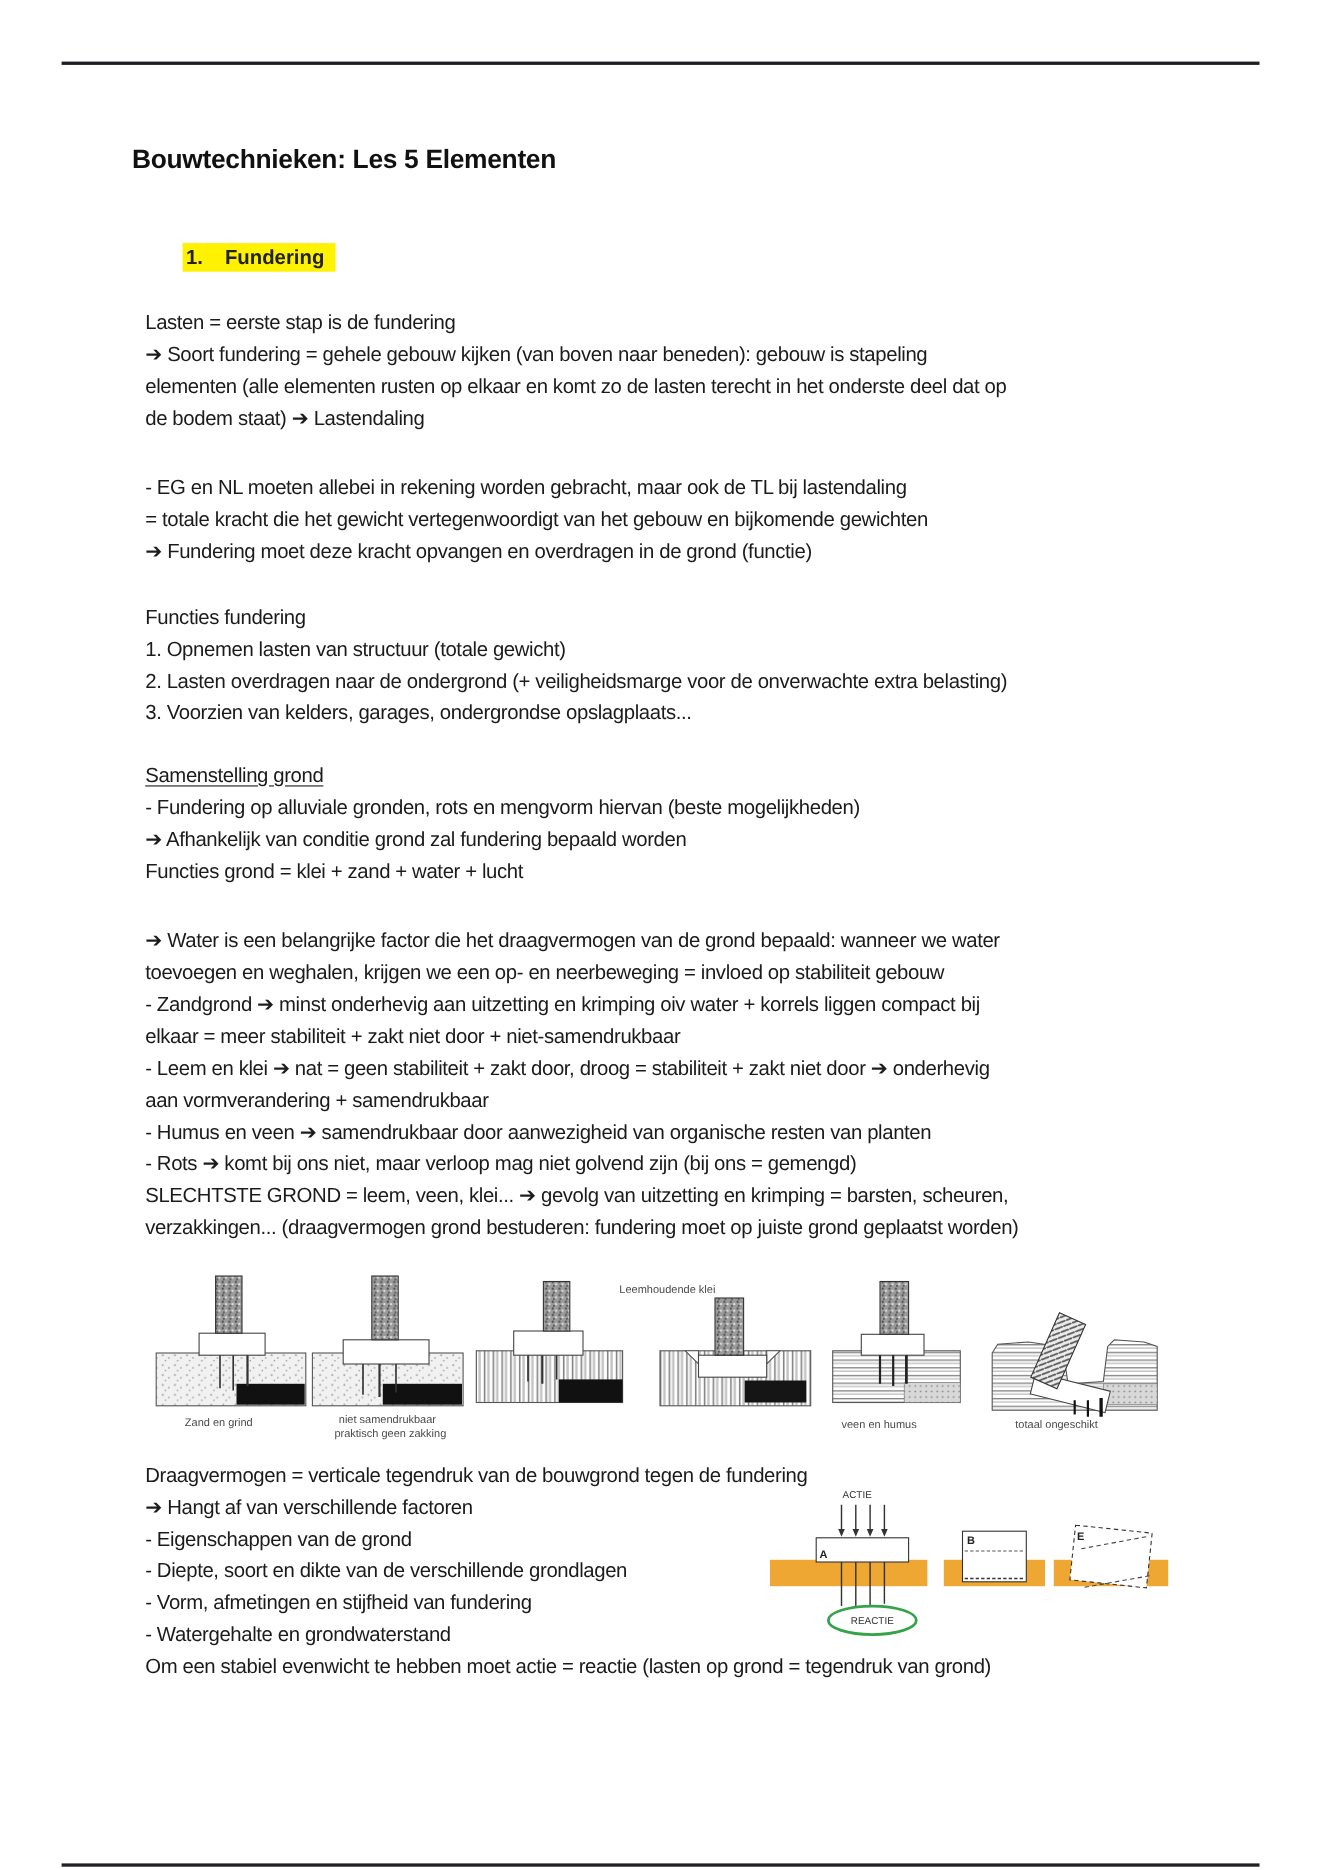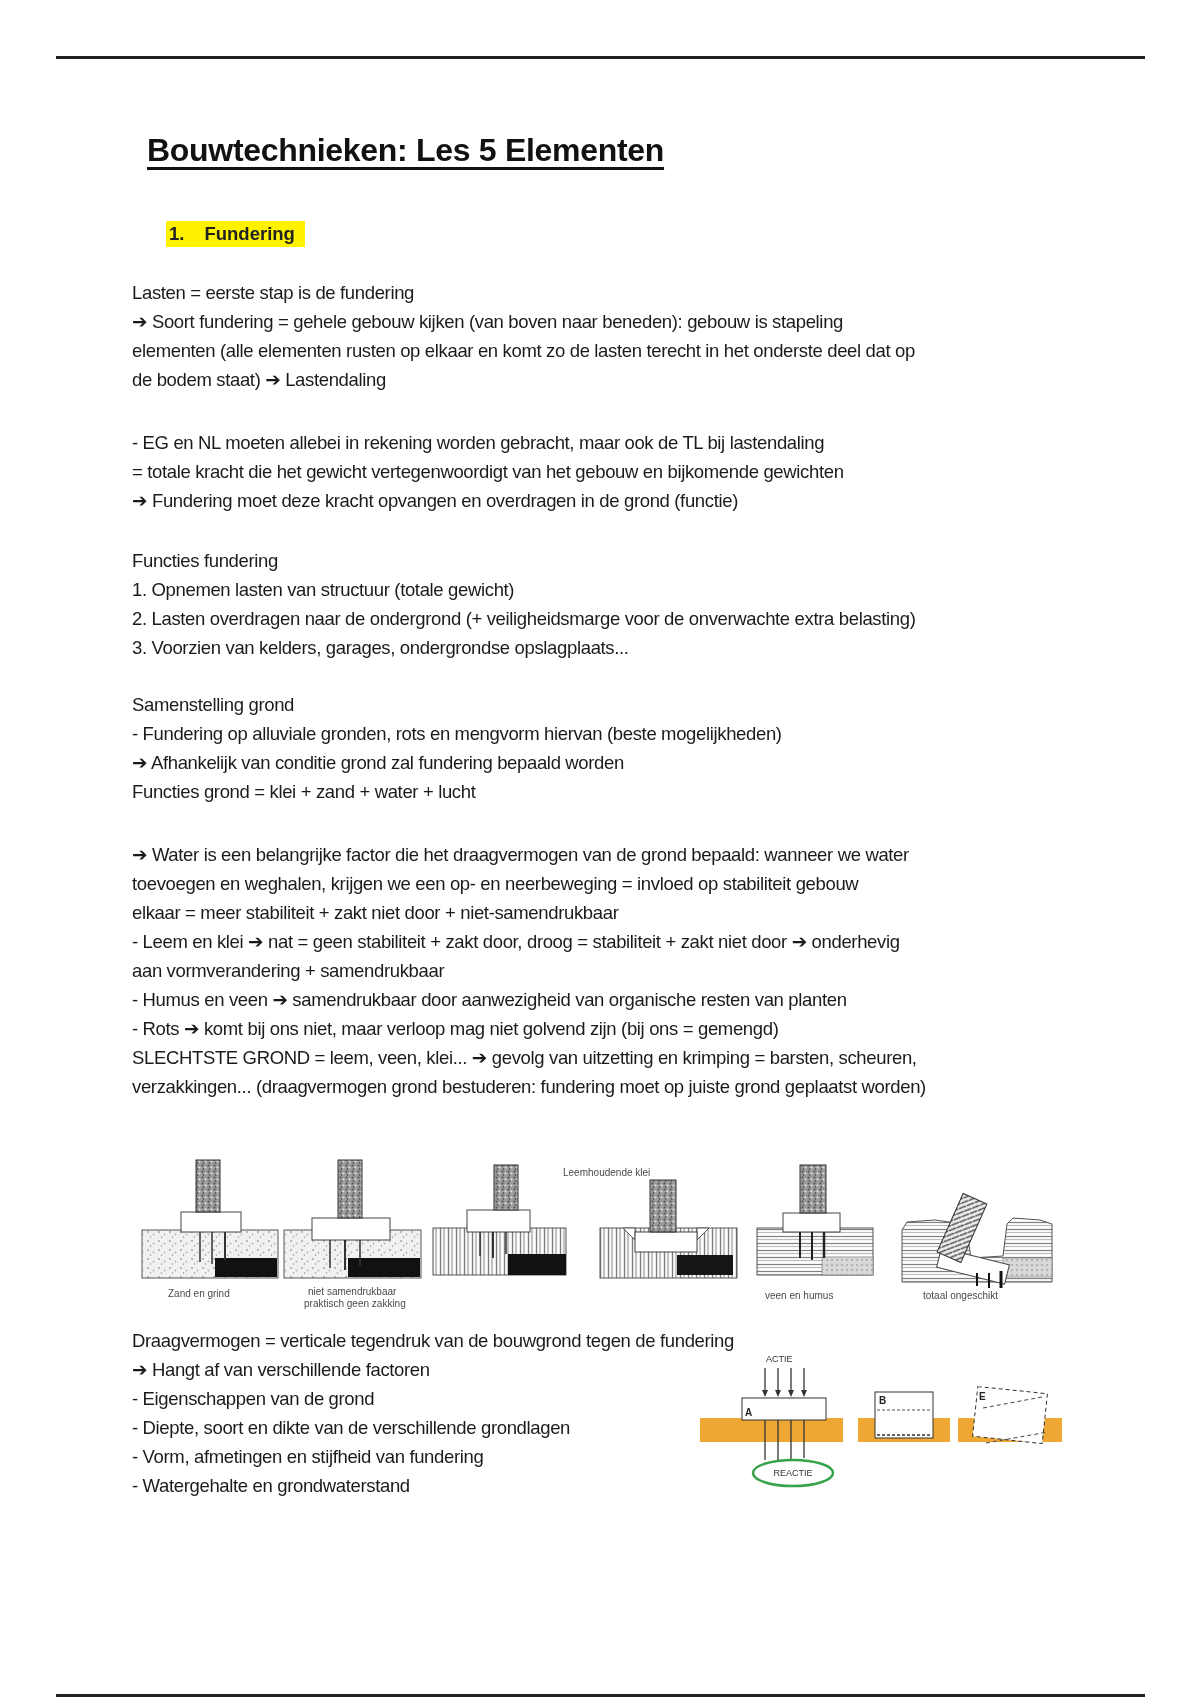--- a/index.html
+++ b/index.html
@@ -4,30 +4,30 @@
 <style>
   html,body{margin:0;padding:0;}
   body{
     position:relative;width:1200px;height:1700px;background:#ffffff;
     font-family:"Liberation Sans","DejaVu Sans",sans-serif;color:#1b1b1b;overflow:hidden;
   }
   .rule{position:absolute;left:56px;width:1089px;height:3px;background:#202024;}
   #rule-top{top:56px;}
   #rule-bottom{top:1694px;}
   .title{
-    position:absolute;left:147px;top:132px;margin:0;
-    font-size:32px;font-weight:700;text-decoration:underline;text-underline-offset:6px;
+    position:absolute;left:120px;top:132px;margin:0;
+    font-size:24px;font-weight:700;text-underline-offset:6px;
     letter-spacing:-0.3px;color:#111;
   }
   .section{position:absolute;left:166px;top:203px;font-size:18.5px;font-weight:600;color:#222;margin-top:20px;}
   .hl{background:#FFF200;padding:2px 10px 3px 3px;}
   .tabgap{display:inline-block;width:20px;}
   .para{position:absolute;left:132px;}
   .tline{font-size:18.5px;line-height:29px;letter-spacing:-0.35px;white-space:pre;}
-  .uline{text-underline-offset:3px;}
+  .uline{text-decoration:underline;text-underline-offset:3px;}
   .cap{position:absolute;font-size:10px;color:#4a4a4a;white-space:pre;}
   svg .figtext{font-size:9px;fill:#333;}
   svg .blocklabel{font-size:10px;font-weight:700;fill:#222;}
 </style>
 </head>
 <body>
 
 <div id="rule-top" class="rule"></div>
 
 <h1 class="title">Bouwtechnieken: Les 5 Elementen</h1>
@@ -59,20 +59,21 @@
 <div class="para" style="top:690px">
   <div class="tline uline">Samenstelling grond</div>
   <div class="tline">- Fundering op alluviale gronden, rots en mengvorm hiervan (beste mogelijkheden)</div>
   <div class="tline">➔ Afhankelijk van conditie grond zal fundering bepaald worden</div>
   <div class="tline">Functies grond = klei + zand + water + lucht</div>
 </div>
 
 <div class="para" style="top:840px">
   <div class="tline">➔ Water is een belangrijke factor die het draagvermogen van de grond bepaald: wanneer we water</div>
   <div class="tline">toevoegen en weghalen, krijgen we een op- en neerbeweging = invloed op stabiliteit gebouw</div>
+  <div class="tline">- Zandgrond ➔ minst onderhevig aan uitzetting en krimping oiv water + korrels liggen compact bij</div>
   <div class="tline">elkaar = meer stabiliteit + zakt niet door + niet-samendrukbaar</div>
   <div class="tline">- Leem en klei ➔ nat = geen stabiliteit + zakt door, droog = stabiliteit + zakt niet door ➔ onderhevig</div>
   <div class="tline">aan vormverandering + samendrukbaar</div>
   <div class="tline">- Humus en veen ➔ samendrukbaar door aanwezigheid van organische resten van planten</div>
   <div class="tline">- Rots ➔ komt bij ons niet, maar verloop mag niet golvend zijn (bij ons = gemengd)</div>
   <div class="tline">SLECHTSTE GROND = leem, veen, klei... ➔ gevolg van uitzetting en krimping = barsten, scheuren,</div>
   <div class="tline">verzakkingen... (draagvermogen grond bestuderen: fundering moet op juiste grond geplaatst worden)</div>
 </div>
 
 <svg style="position:absolute;left:135px;top:1158px" width="930" height="160" viewBox="0 0 930 160">
@@ -180,20 +181,21 @@
 <span class="cap" style="left:765px;top:1290px">veen en humus</span>
 <span class="cap" style="left:923px;top:1290px">totaal ongeschikt</span>
 
 <div class="para" style="top:1326px">
   <div class="tline">Draagvermogen = verticale tegendruk van de bouwgrond tegen de fundering</div>
   <div class="tline">➔ Hangt af van verschillende factoren</div>
   <div class="tline">- Eigenschappen van de grond</div>
   <div class="tline">- Diepte, soort en dikte van de verschillende grondlagen</div>
   <div class="tline">- Vorm, afmetingen en stijfheid van fundering</div>
   <div class="tline">- Watergehalte en grondwaterstand</div>
+  <div class="tline">Om een stabiel evenwicht te hebben moet actie = reactie (lasten op grond = tegendruk van grond)</div>
 </div>
 
 <svg style="position:absolute;left:690px;top:1340px" width="400" height="165" viewBox="0 0 400 165">
   <g>
     <text x="76" y="22" class="figtext">ACTIE</text>
     <rect x="10" y="78" width="143" height="24" fill="#EFA733"></rect>
     <line x1="75" y1="28" x2="75" y2="50" stroke="#333" stroke-width="1.3"></line>
     <line x1="88" y1="28" x2="88" y2="50" stroke="#333" stroke-width="1.3"></line>
     <line x1="101" y1="28" x2="101" y2="50" stroke="#333" stroke-width="1.3"></line>
     <line x1="114" y1="28" x2="114" y2="50" stroke="#333" stroke-width="1.3"></line>

